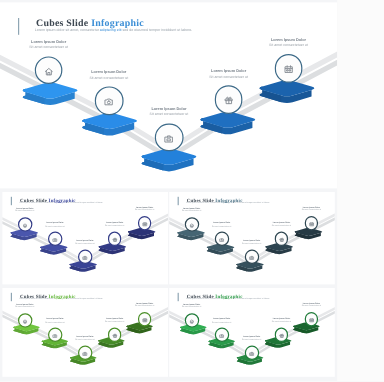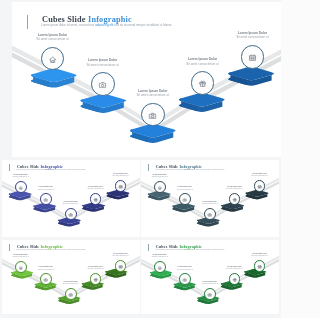--- a/index.html
+++ b/index.html
@@ -1,20 +1,20 @@
 <!DOCTYPE html>
 <html><head>
 <meta charset="utf-8">
 <title>Cubes Slide Infographic</title>
 <style>
   html,body{margin:0;padding:0;background:#fbfbfb;width:281px;height:318px;overflow:hidden;}
   body{font-family:"Liberation Sans",sans-serif;}
   .page{position:relative;width:281px;height:318px;background:#f4f5f7;}
   .slide{position:absolute;background:#fff;overflow:hidden;}
-  .main{left:12px;top:2px;width:281px;height:155px;}
+  .main{left:0;top:2px;width:281px;height:155px;}
   .t1{left:2px;top:160px;width:137.5px;height:77px;}
   .t2{left:141px;top:160px;width:137.5px;height:77px;}
   .t3{left:2px;top:240px;width:137.5px;height:74px;}
   .t4{left:141px;top:240px;width:137.5px;height:74px;}
 
   
   .hdr{position:absolute;}
   .hdr .bar{position:absolute;background:#8fa6b4;}
   .hdr .ttl{position:absolute;font-family:"Liberation Serif",serif;font-weight:700;color:#3c4650;white-space:nowrap;letter-spacing:.2px;}
   .hdr .ttl .ac{color:var(--accent,#3d8fd6);}

